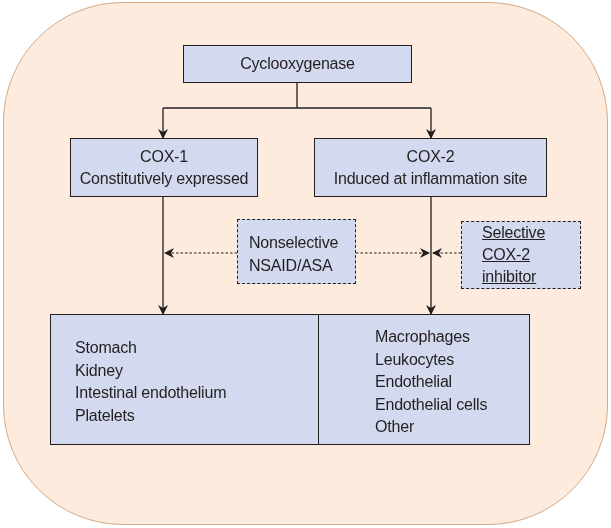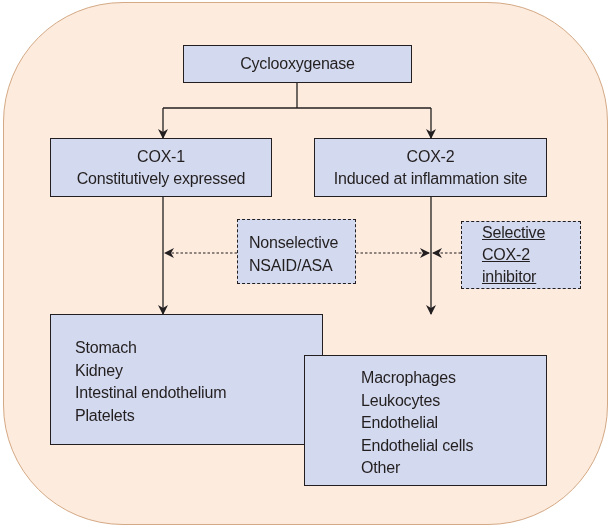--- a/index.html
+++ b/index.html
@@ -39,21 +39,21 @@
   <line x1="237" y1="253" x2="165" y2="253" stroke="#231f20" stroke-width="1.2" stroke-dasharray="2.5,2" marker-end="url(#arr)"></line>
   <line x1="356" y1="253" x2="429" y2="253" stroke="#231f20" stroke-width="1.2" stroke-dasharray="2.5,2" marker-end="url(#arr)"></line>
 
   <line x1="461" y1="253" x2="433" y2="253" stroke="#231f20" stroke-width="1.2" stroke-dasharray="2.5,2" marker-end="url(#arr)"></line>
 </svg>
 
 <div class="box center" style="left:183px; top:45px; width:229px; height:38px;">
   <span>Cyclooxygenase</span>
 </div>
 
-<div class="box center" style="left:50px; top:138px; width:222px; height:59px;">
+<div class="box center" style="left:70px; top:138px; width:188px; height:59px;">
   <span>COX-1</span>
   <span>Constitutively expressed</span>
 </div>
 
 <div class="box center" style="left:314px; top:138px; width:233px; height:59px;">
   <span>COX-2</span>
   <span>Induced at inflammation site</span>
 </div>
 
 <div class="box dashed list" style="left:237px; top:219px; width:119px; height:65px; padding:12px 0 0 11px;">
@@ -67,19 +67,19 @@
   <div>inhibitor</div>
 </div>
 
 <div class="box list" style="left:50px; top:314px; width:273px; height:131px; padding:22px 0 0 24px;">
   <div>Stomach</div>
   <div>Kidney</div>
   <div>Intestinal endothelium</div>
   <div>Platelets</div>
 </div>
 
-<div class="box list" style="left:304px; top:314px; width:243px; height:131px; padding:11px 0 0 56px;margin-top:41px;">
+<div class="box list" style="left:318px; top:314px; width:212px; height:131px; padding:11px 0 0 56px;">
   <div>Macrophages</div>
   <div>Leukocytes</div>
   <div>Endothelial</div>
   <div>Endothelial cells</div>
   <div>Other</div>
 </div>
 
 </body></html>

